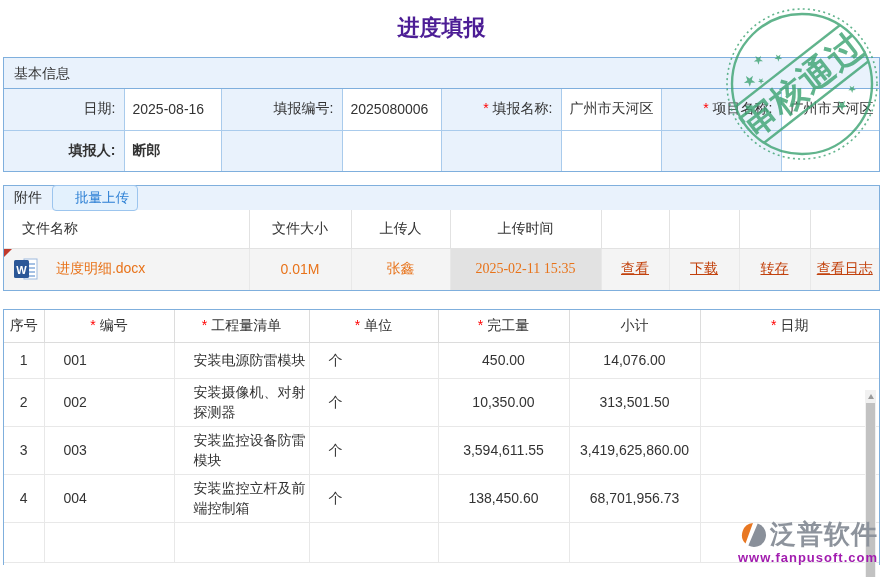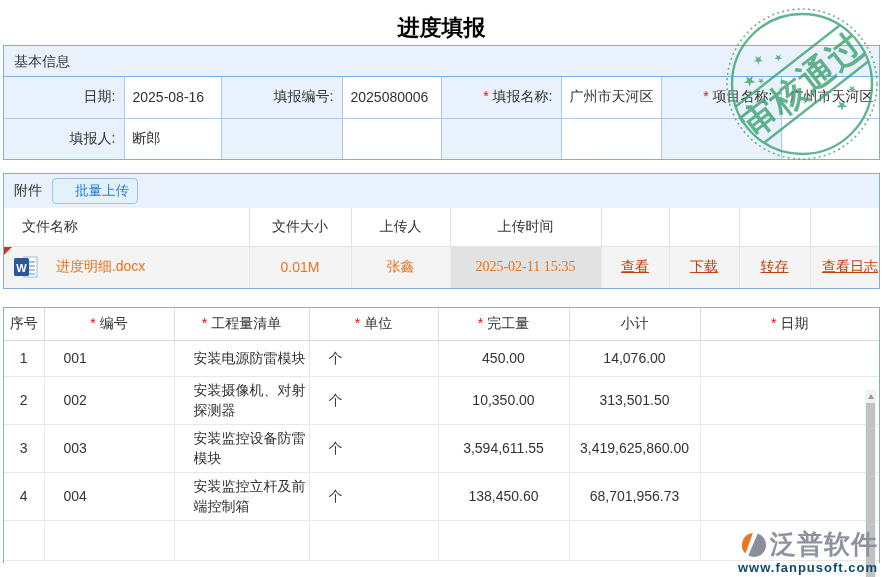--- a/index.html
+++ b/index.html
@@ -1,39 +1,39 @@
 <!DOCTYPE html>
 <html><head>
 <meta charset="utf-8">
 <style>
 * { box-sizing: border-box; }
 body { margin:0; width:883px; height:577px; overflow:hidden; background:#fff;
   font-family:"Liberation Sans", sans-serif; position:relative; color:#333; }
-.title { padding-top:13px; text-align:center; font-size:22px; font-weight:bold; color:#000000; }
+.title { padding-top:13px; text-align:center; font-size:22px; font-weight:bold; color:#4c1d95; }
 .panel { margin:0 3px; border:1px solid #7fafdd; }
-.p-basic { margin-top:2px; }
+.p-basic { margin-top:14px; }
 .panel-hd { height:31px; line-height:31px; padding-left:10px; background:#e9f2fc;
   font-size:14px; color:#333; border-bottom:1px solid #7fafdd; }
 table { border-collapse:collapse; table-layout:fixed; width:100%; }
 .basic-table td { height:41px; font-size:14px; border-right:1px solid #a9cbec; border-bottom:1px solid #a9cbec; }
 .basic-table td:last-child { border-right:none; }
-.basic-table tr:last-child td { border-bottom:none; }
+.basic-table tr:last-child td { border-bottom:none;font-weight:bold; }
 .basic-table td.lbl { background:#e9f2fc; text-align:right; padding-right:8px; }
 .basic-table td.val { background:#fff; padding-left:8px; }
 .star { color:#f00; margin-right:4px; }
 .p-attach { margin-top:13px; }
-.attach-hd { height:34px; background:#e9f2fc; display:flex; align-items:center;
+.attach-hd { height:24px; background:#e9f2fc; display:flex; align-items:center;
   padding-left:10px; font-size:14px; }
 .btn { display:inline-flex; align-items:center; justify-content:center;
   background:#e3f1fd; border:1px solid #9cc5ee; border-radius:4px; color:#2b7fd4;
   font-size:13.5px; padding:0 8px; height:26px; }
 .attach-hd .btn { margin-left:10px;padding-left:22px; }
 .attach-table th { height:38px; font-weight:normal; font-size:14px; color:#333;
   border-right:1px solid #e2e2e2; border-bottom:1px solid #e2e2e2; background:#fff; text-align:center; }
-.attach-table th:last-child, .attach-table td:last-child { border-right:none;text-align:right; }
+.attach-table th:last-child, .attach-table td:last-child { border-right:none; }
 .attach-table th.name-col { text-align:left; padding-left:18px; }
 .attach-table td { height:42px; background:#f4f4f4; font-size:14px; color:#e8731a;
   text-align:center; border-right:1px solid #e8e8e8; }
 .attach-table td.name-cell { text-align:left; padding-left:10px; position:relative; }
 .corner { position:absolute; top:0; left:0; width:0; height:0;
   border-top:8px solid #c0392b; border-right:8px solid transparent; }
 .fname { vertical-align:middle; margin-left:14px; }
 .wicon { vertical-align:middle; }
 .link { color:#c2410c; text-decoration:underline; cursor:pointer; }
 .p-detail { margin-top:18px; height:256px; border-bottom:none; overflow:hidden; position:relative; }
@@ -50,24 +50,24 @@
 .detail-table tr.rx td { height:48px; }
 .detail-table tr.r5 td { height:40px; }
 td.c-center { text-align:center; }
 td.c-left { text-align:left; padding-left:19px; padding-right:0; line-height:1.45; }
 .vscroll { position:absolute; left:865px; top:390px; width:11px; height:187px; background:#f1f1f1; z-index:5; }
 .vscroll .arrow { height:13px; display:flex; align-items:center; justify-content:center; }
 .vscroll .tri { width:0; height:0; border-left:3.5px solid transparent;
   border-right:3.5px solid transparent; border-bottom:5px solid #9a9a9a; }
 .vscroll .thumb { position:absolute; top:13px; left:1px; right:1px; bottom:0; background:#c2c2c2; }
 .stamp { position:absolute; left:722px; top:4px; width:160px; height:160px; z-index:10; opacity:0.82; }
-.brand { position:absolute; right:5px; bottom:2px; z-index:9; text-align:right; }
+.brand { position:absolute; right:5px; bottom:12px; z-index:9; text-align:right; }
 .brand-row { display:flex; align-items:center; justify-content:flex-end; }
 .brand-name { font-size:26px; font-weight:bold; color:#8d939c; letter-spacing:1px; margin-left:3px; }
-.brand-url { font-size:13px; font-weight:bold; color:#0c4a6e; letter-spacing:1px; margin-top:-2px; }
+.brand-url { font-size:13px; font-weight:bold; color:#a21caf; letter-spacing:1px; margin-top:-2px; }
 </style>
 </head>
 <body>
 
 <div class="title">进度填报</div>
 
 <div class="panel p-basic">
   <div class="panel-hd">基本信息</div>
   <table class="basic-table">
     <colgroup>

